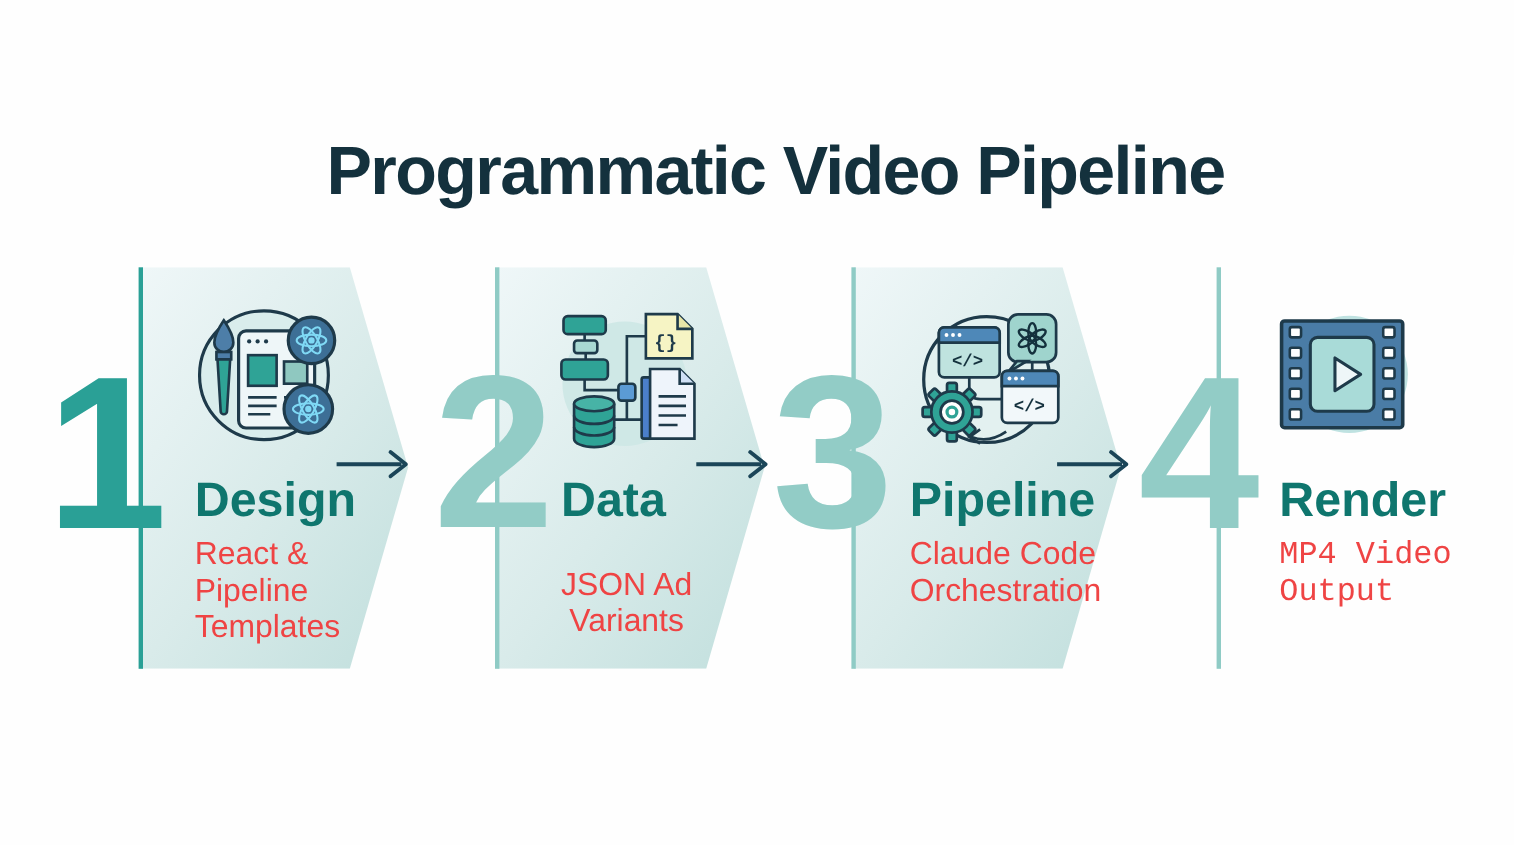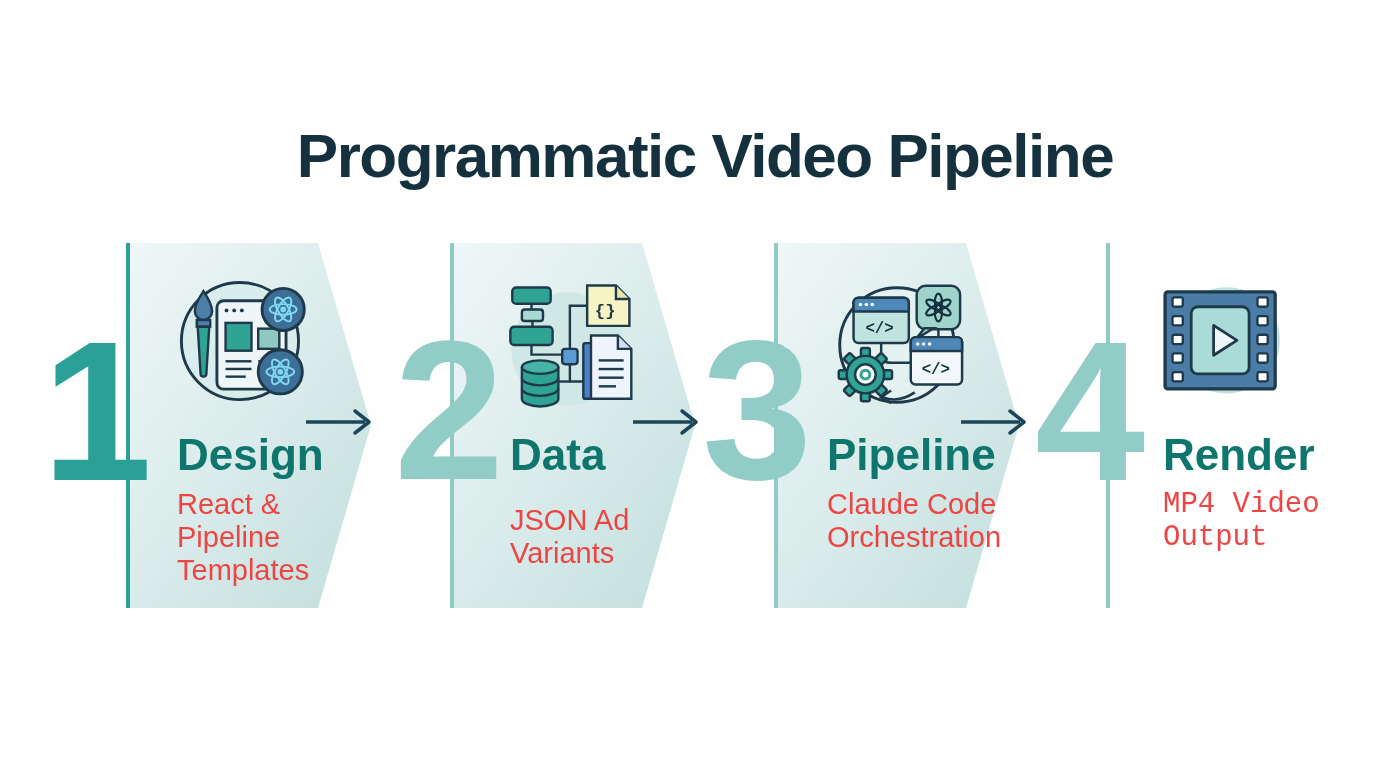--- a/index.html
+++ b/index.html
@@ -148,21 +148,21 @@
       <g stroke="#1e3a4a" stroke-width="2.5">
         <line x1="108" y1="90" x2="134" y2="90"></line>
           <line x1="108" y1="99" x2="134" y2="99"></line>
         <line x1="108" y1="108" x2="134" y2="108"></line>
           <line x1="108" y1="117" x2="126" y2="117"></line>
       </g>
     </g>
   </svg>
 
   <div class="step-label" style="left:510px;top:430px;">Data</div>
-  <div class="step-sub" style="left:510px;top:504px;">
+  <div class="step-sub" style="left:510px;top:516px;text-align:center;">
     <span>JSON Ad</span>
     <span>Variants</span>
   </div>
 
   <svg class="arrow" style="left:632px;top:407px;width:78px;height:30px;" viewBox="0 0 78 30">
     <line x1="1" y1="15" x2="60" y2="15" stroke="#1b4558" stroke-width="3.5"></line>
     <path d="M50,4 L64,15 L50,26" fill="none" stroke="#1b4558" stroke-width="3.5" stroke-linecap="round" stroke-linejoin="round"></path>
   </svg>
 
   <svg class="chevron" style="left:776px;" viewBox="0 0 245 365">

